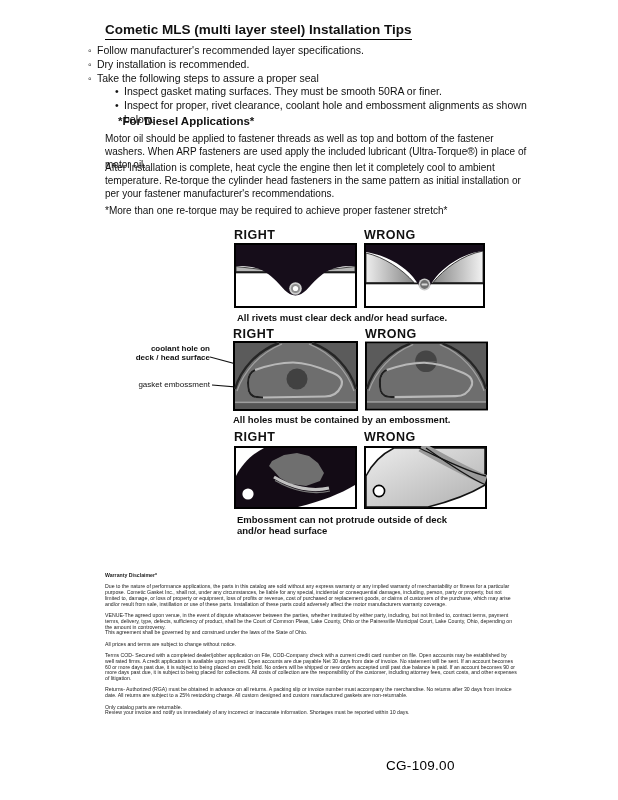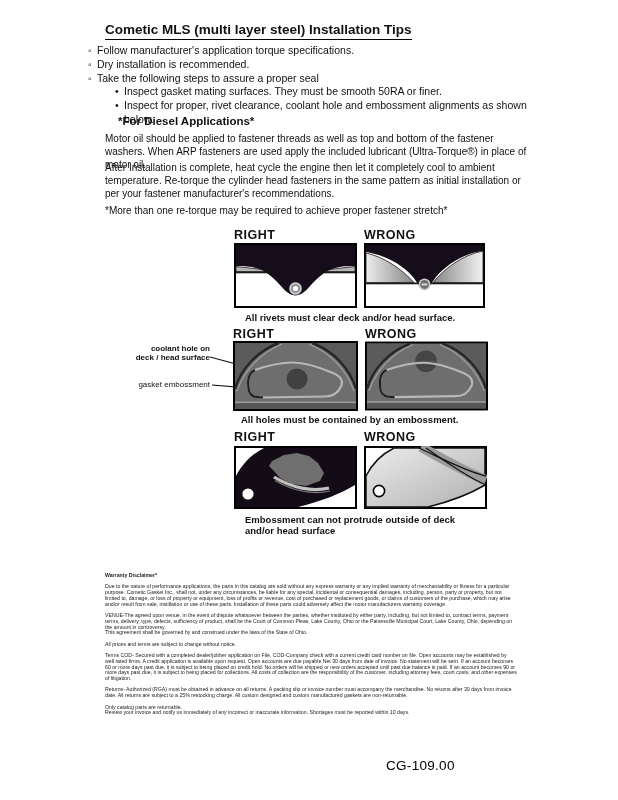--- a/index.html
+++ b/index.html
@@ -15,21 +15,21 @@
   .bullets{left:88px;top:44px;width:445px;font-size:10.5px;line-height:13.8px;}
   .b-row{display:flex;}
   .b-row .marker{width:9px;flex:0 0 9px;}
   .b-row.sub{margin-left:27px;}
   
   .diesel-heading{left:118px;top:115px;margin:0;font-size:11.5px;font-weight:bold;}
   .para{margin:0;width:424px;font-size:10px;line-height:13px;left:105px;}
   .p1{top:132px;} .p2{top:161px;} .p3{top:204px;}
   
   .dlabel{font-size:12.5px;font-weight:700;letter-spacing:.5px;text-align:left;}
-  .dcaption{font-size:9.5px;font-weight:bold;line-height:11px;margin-left:8px;}
+  .dcaption{font-size:9.5px;font-weight:bold;line-height:11px;}
   .d1r{left:234px;top:228px;width:123px;} .d1w{left:364px;top:228px;width:121px;}
   .d1boxr{left:234px;top:243px;} .d1boxw{left:364px;top:243px;}
   .d1cap{left:237px;top:312px;}
   .d2r{left:233px;top:327px;width:125px;} .d2w{left:365px;top:327px;width:123px;}
   .d2boxr{left:233px;top:341px;} .d2boxw{left:365px;top:341px;}
   .d2cap{left:233px;top:414px;}
   .d3r{left:234px;top:430px;width:123px;} .d3w{left:364px;top:430px;width:123px;}
   .d3boxr{left:234px;top:446px;} .d3boxw{left:364px;top:446px;}
   .d3cap{left:237px;top:514px;width:225px;}
   
@@ -48,21 +48,21 @@
 </head>
 <body>
 
 <div class="page">
 
   <h1 class="abs title">Cometic MLS (multi layer steel) Installation Tips</h1>
 
   <div class="abs bullets">
     <div class="b-row">
       <span class="marker">◦</span>
-      <span>Follow manufacturer's application torque specifications.</span>
+      <span>Follow manufacturer's recommended layer specifications.</span>
     </div>
     <div class="b-row">
       <span class="marker">◦</span>
       <span>Dry installation is recommended.</span>
     </div>
     <div class="b-row">
       <span class="marker">◦</span>
       <span>Take the following steps to assure a proper seal</span>
     </div>
     <div class="b-row sub">

